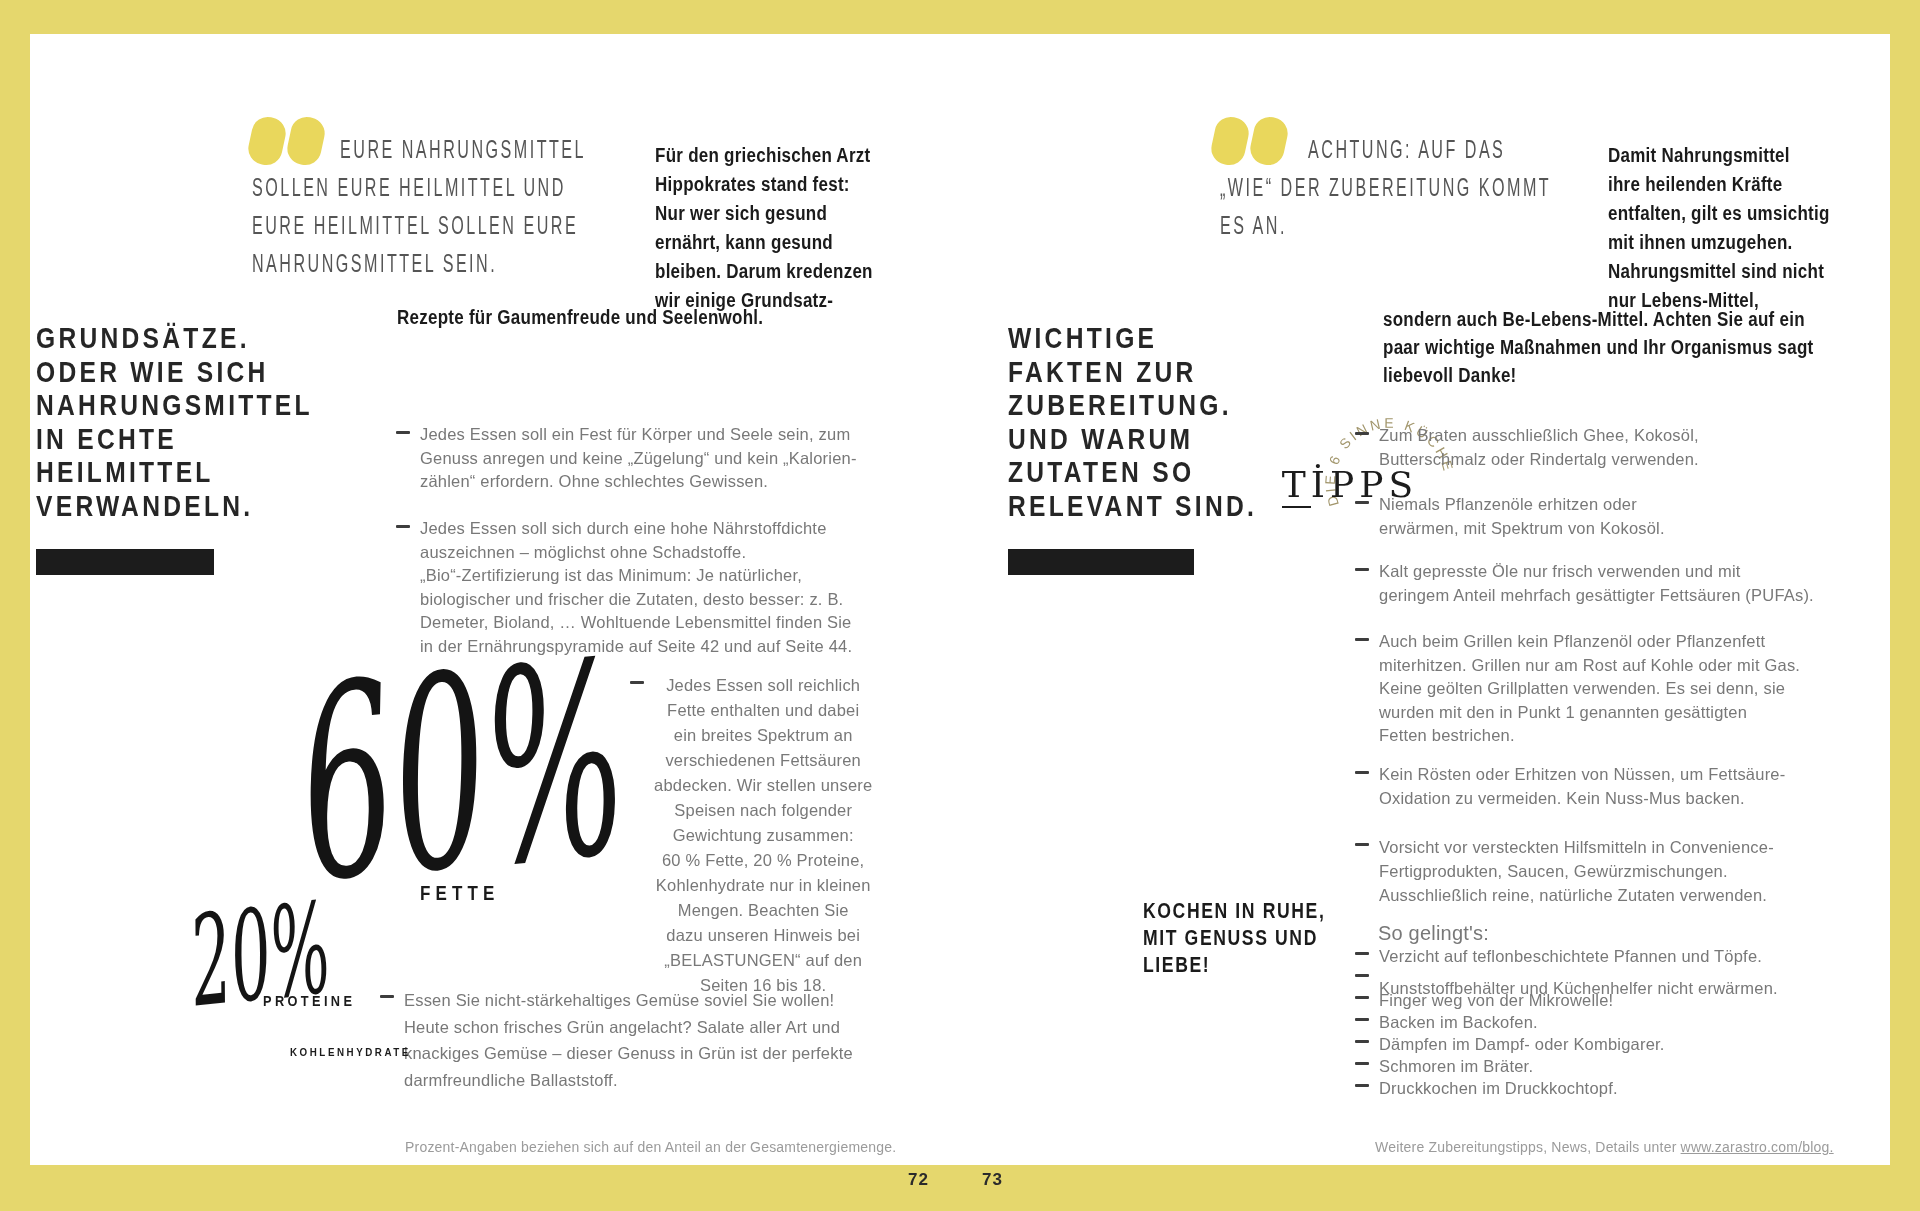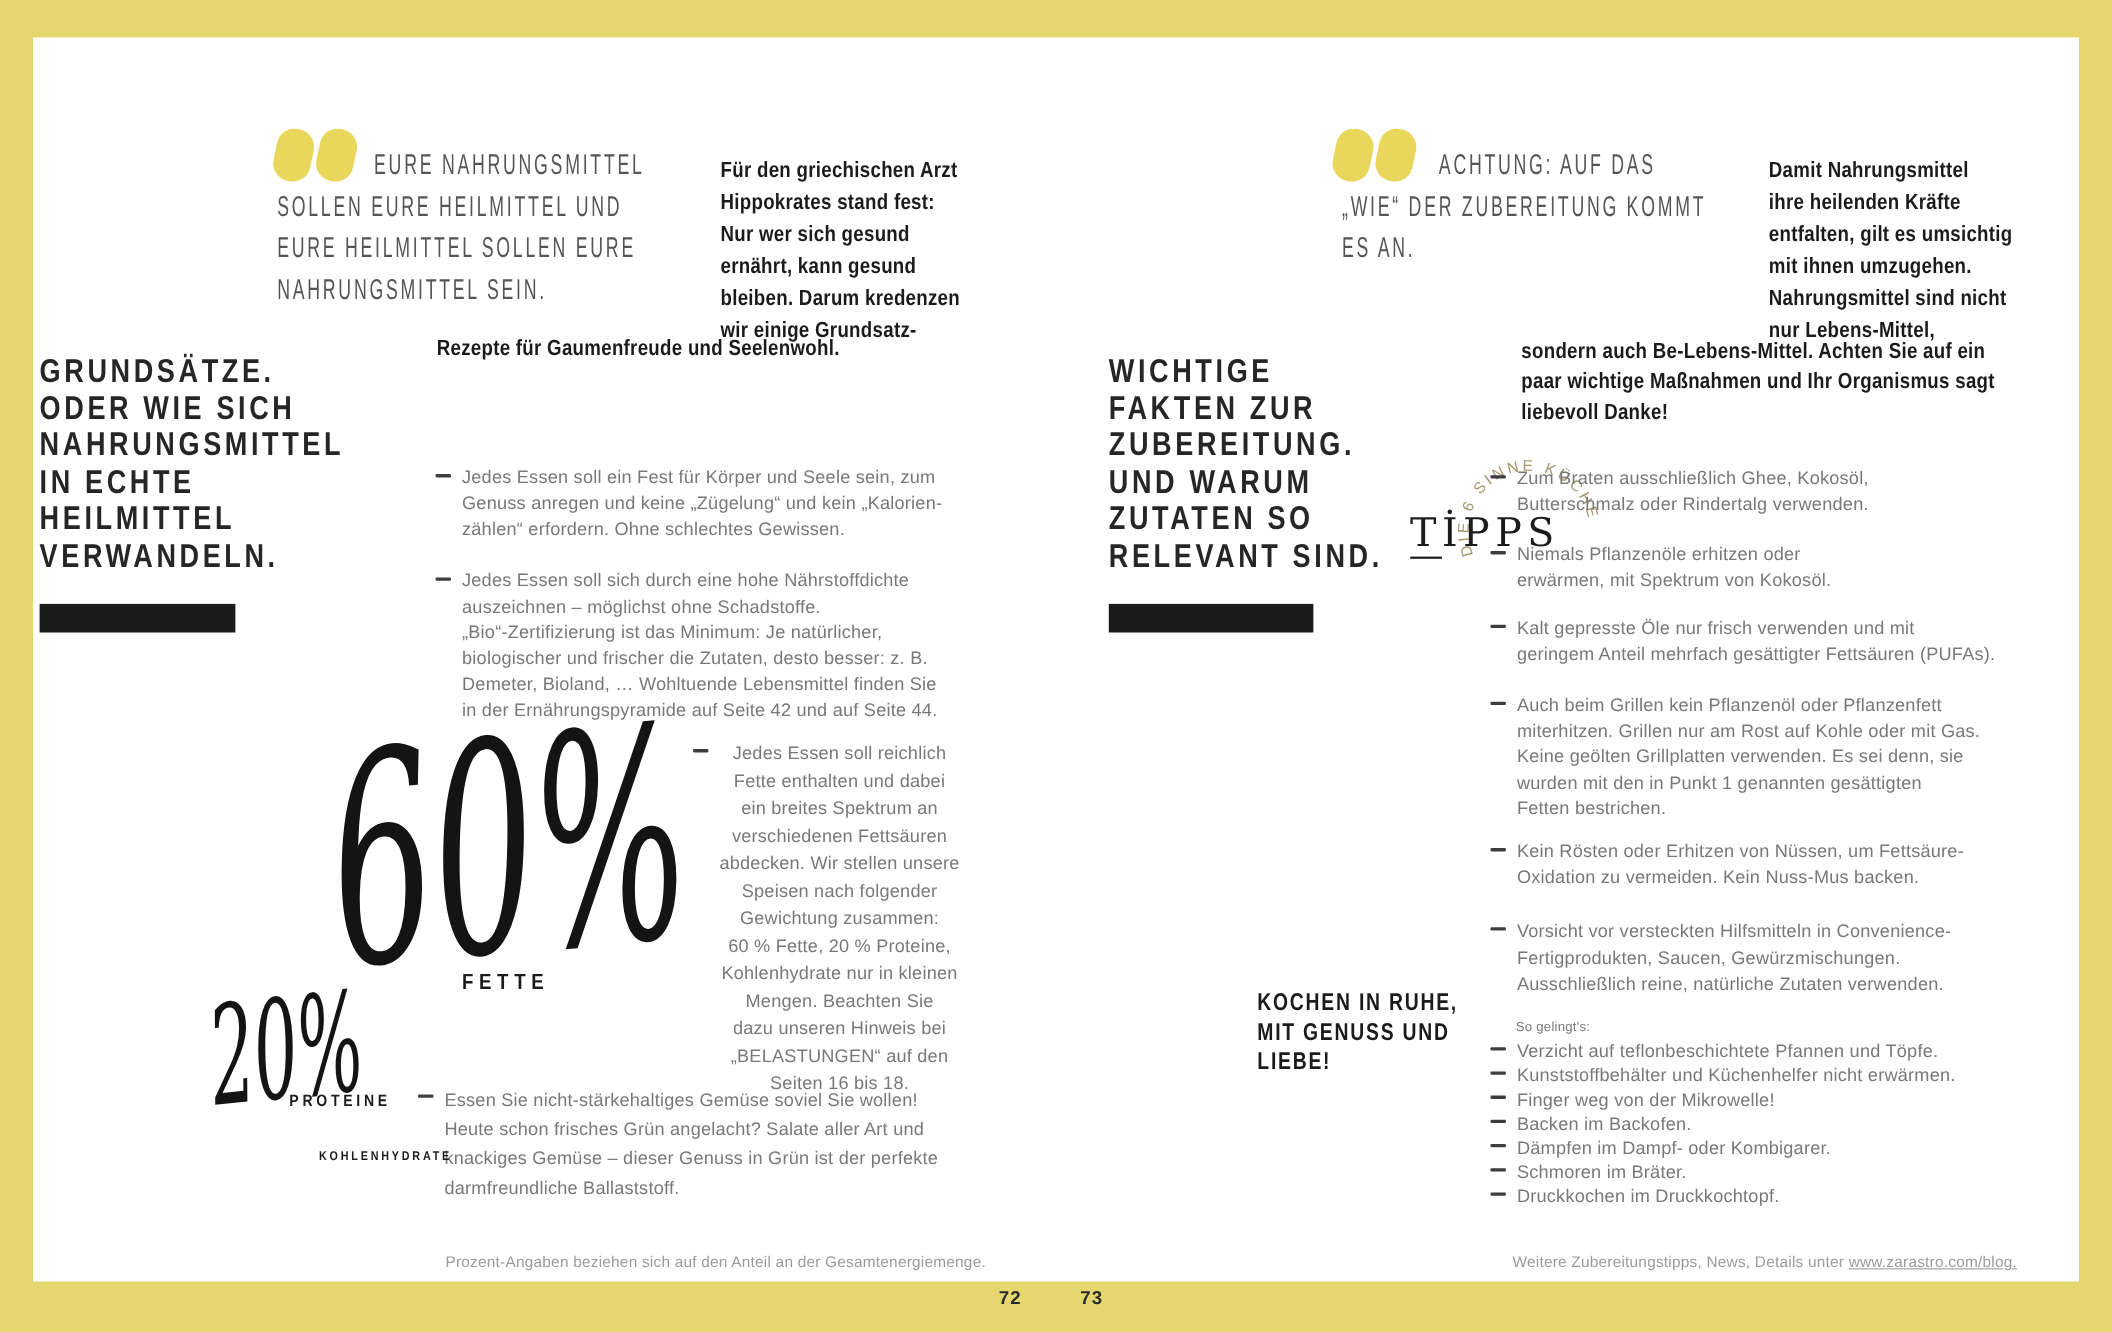--- a/index.html
+++ b/index.html
@@ -37,21 +37,21 @@
   .black-bar{position:absolute;height:26px;background:#1c1c1c;}
 
   
   .bullet{position:absolute;display:flex;align-items:flex-start;gap:10px;color:#787878;font-size:16.5px;line-height:23.5px;}
   .bullet .dash{flex:0 0 14px;height:3px;background:#3d3d3d;margin-top:8px;border-radius:1px;}
   .bullet .btxt{white-space:pre-line;letter-spacing:0.2px;}
   .lh25 .btxt{line-height:25px;text-align:center;}
   .lh24 .btxt{line-height:24px;}
   .lh26 .btxt{line-height:26.5px;}
   .lh22{line-height:22px;}
-  .plain-line{position:absolute;color:#787878;font-size:12px;line-height:22px;letter-spacing:0.2px;}
+  .plain-line{position:absolute;color:#787878;font-size:20px;line-height:22px;letter-spacing:0.2px;}
 
   
   .script-num{
     position:absolute;font-family:"DejaVu Serif",serif;font-style:italic;
     color:#141414;line-height:1;transform-origin:0 0;white-space:pre;
   }
   .stat-label{
     position:absolute;color:#1b1b1b;font-weight:bold;white-space:pre;
     transform:scaleX(0.85);transform-origin:0 0;
   }
@@ -226,21 +226,21 @@
 LIEBE!</div>
 
   <div class="plain-line" style="left:1378px;top:922px;">So gelingt's:</div>
 
   <div class="bullet lh22" style="left:1355px;top:945px;width:640px;">
     <span class="dash" style="margin-top:7px;"></span>
     <span class="btxt" style="line-height:22px;">Verzicht auf teflonbeschichtete Pfannen und Töpfe.</span>
   </div>
   <div class="bullet lh22" style="left:1355px;top:967px;width:640px;">
     <span class="dash" style="margin-top:7px;"></span>
-    <span class="btxt" style="line-height:22px;">Kunststoffbehälter und Küchenhelfer nicht erwärmen.</span>
+    <span class="btxt" style="line-height:22px;margin-top:10px;">Kunststoffbehälter und Küchenhelfer nicht erwärmen.</span>
   </div>
   <div class="bullet lh22" style="left:1355px;top:989px;width:640px;">
     <span class="dash" style="margin-top:7px;"></span>
     <span class="btxt" style="line-height:22px;">Finger weg von der Mikrowelle!</span>
   </div>
   <div class="bullet lh22" style="left:1355px;top:1011px;width:640px;">
     <span class="dash" style="margin-top:7px;"></span>
     <span class="btxt" style="line-height:22px;">Backen im Backofen.</span>
   </div>
   <div class="bullet lh22" style="left:1355px;top:1033px;width:640px;">

